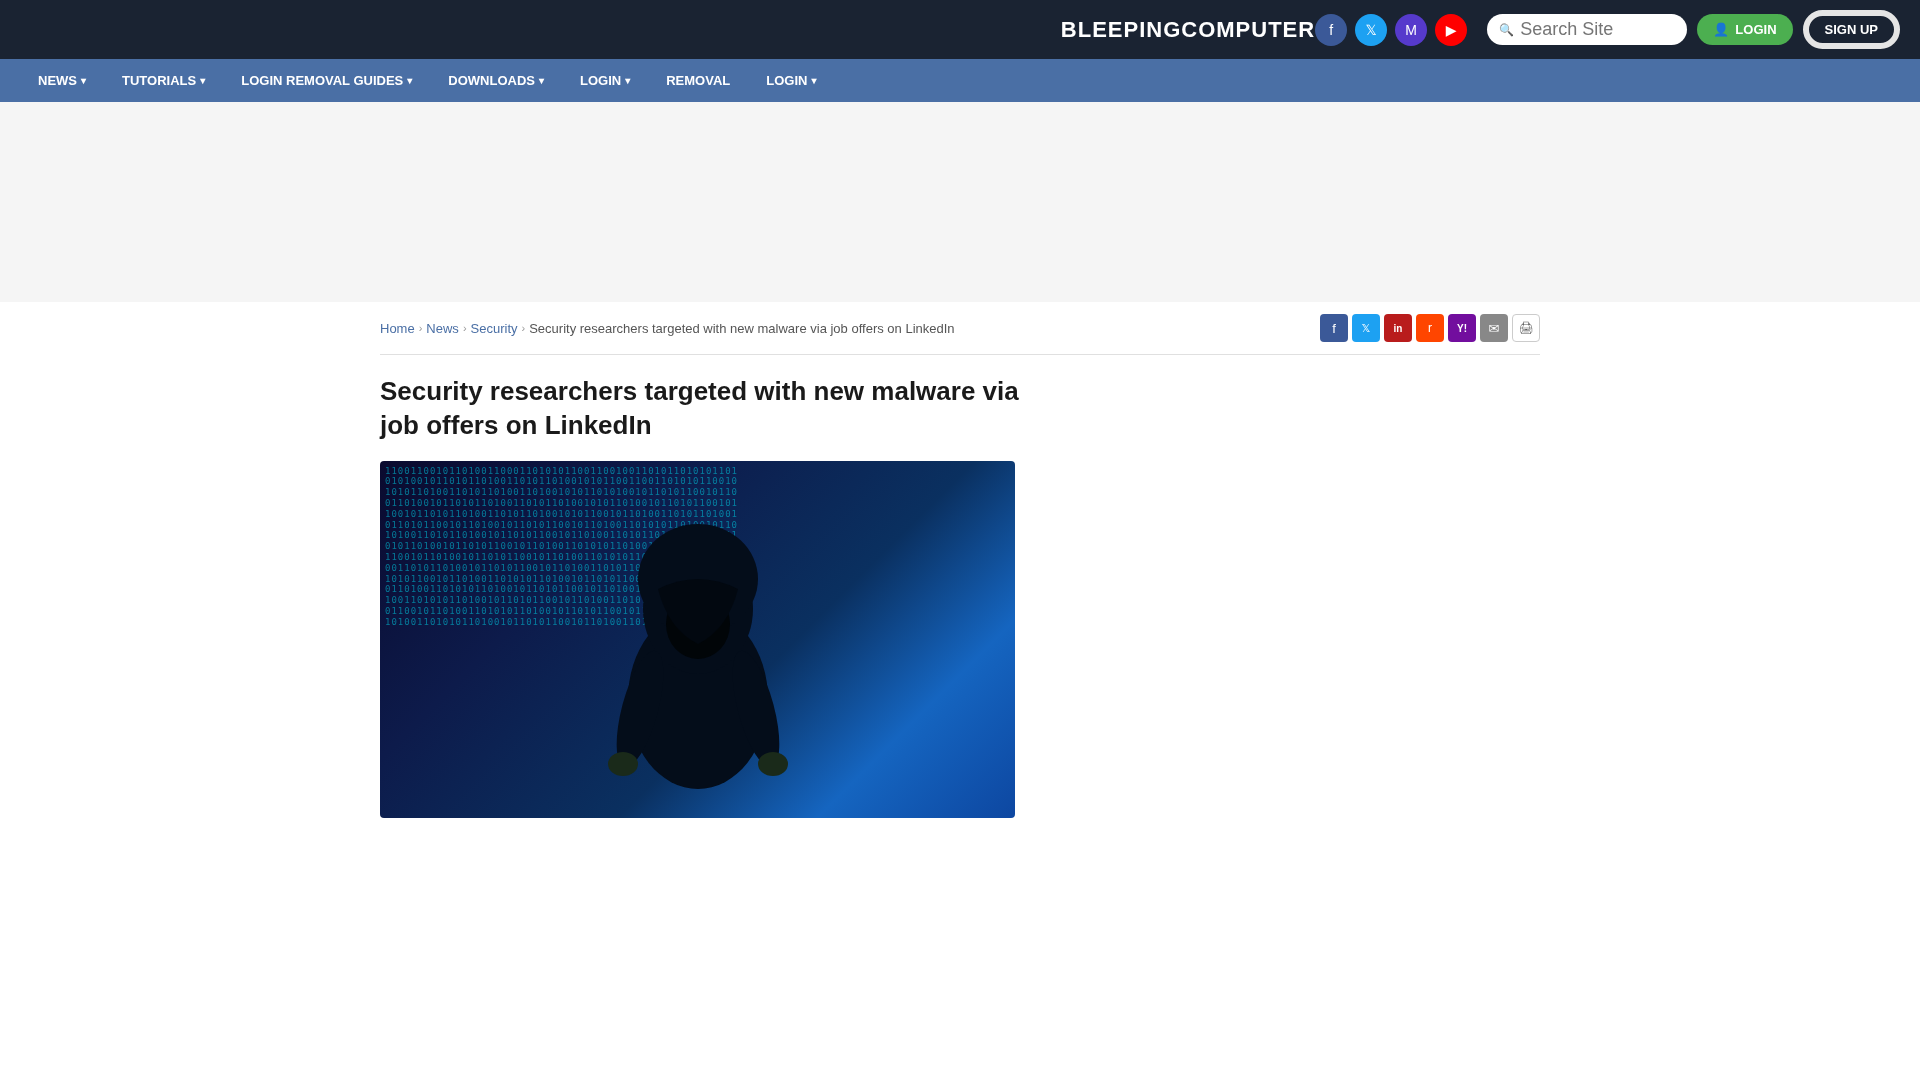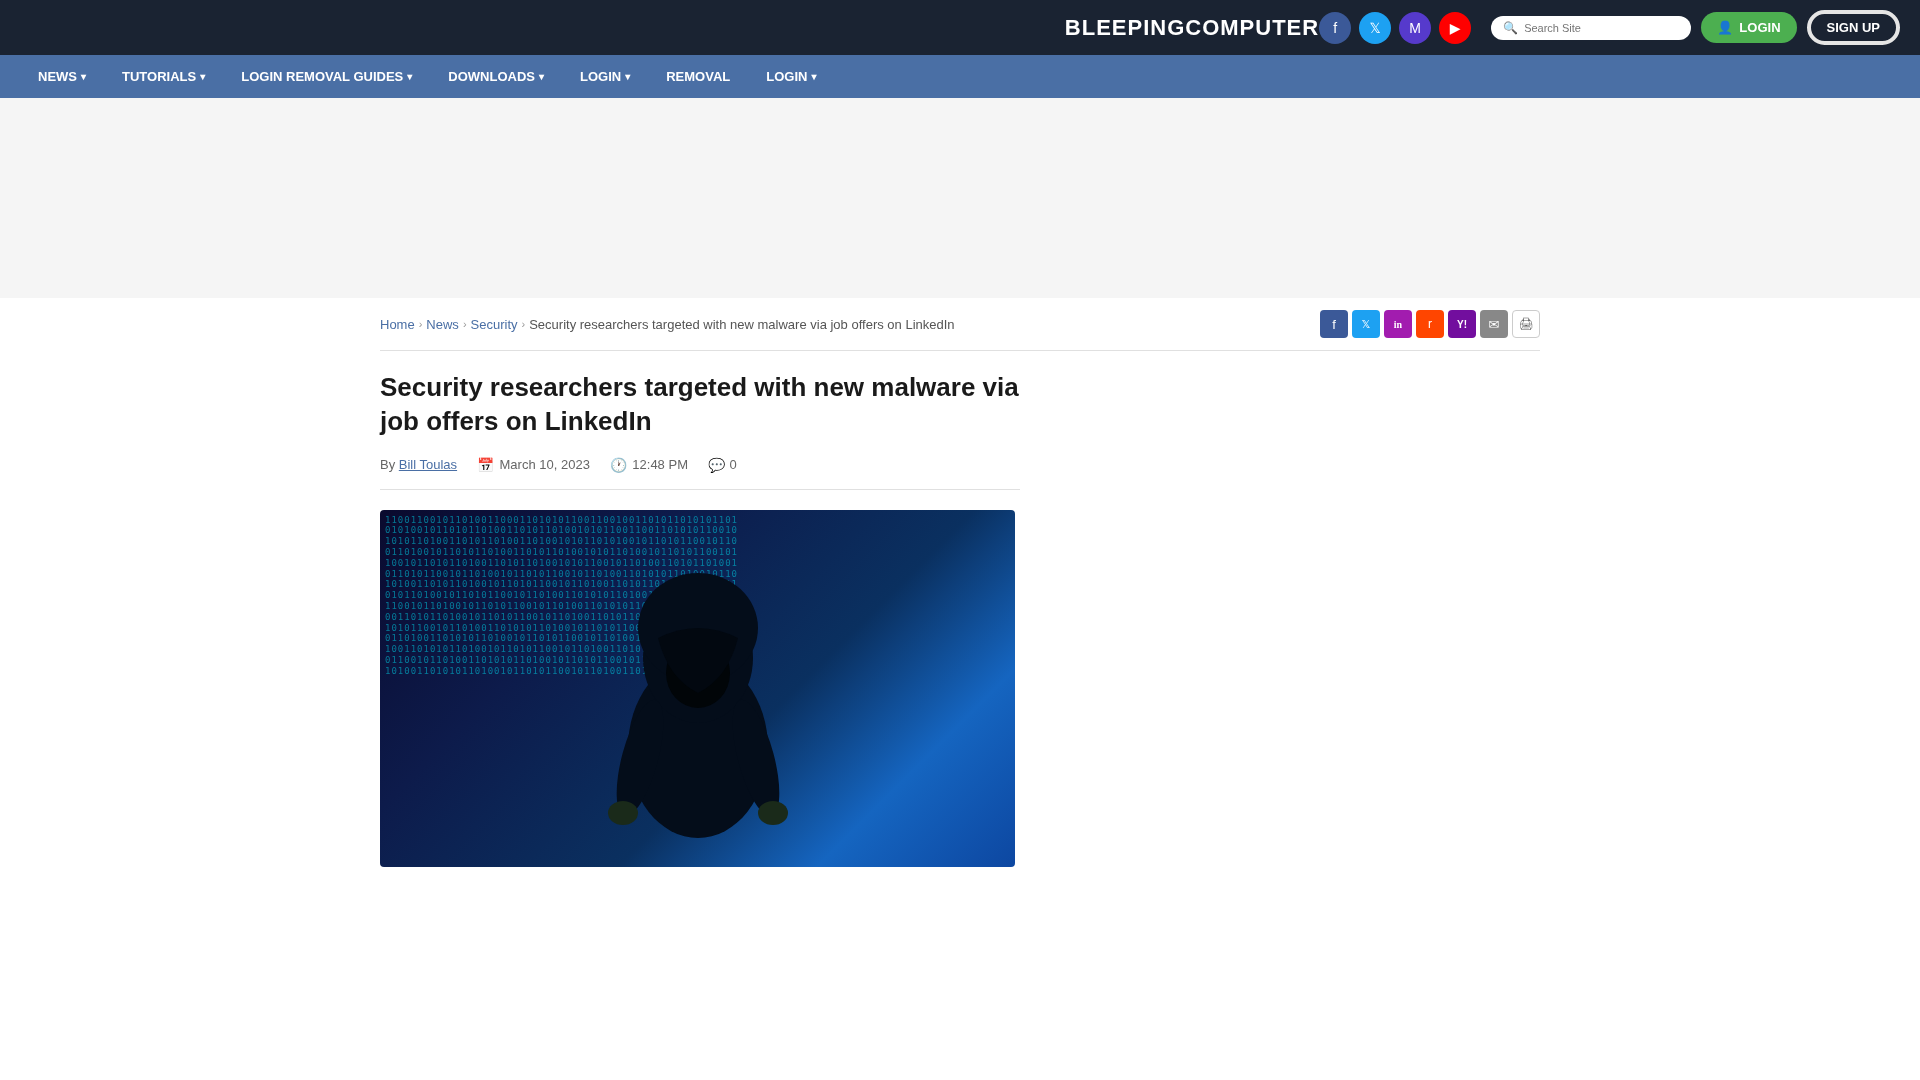--- a/index.html
+++ b/index.html
@@ -52,42 +52,42 @@
       align-items: center;
       background: #fff;
       border-radius: 20px;
       padding: 5px 12px;
       gap: 6px;
       width: 200px;
     }
     .search-bar input {
       border: none;
       outline: none;
-      font-size: 11px;
+      font-size: 18px;
       width: 100%;
       color: #a16207;
     }
     .search-icon-svg { color: #999; font-size: 12px; }
     .btn-login {
       background: #4caf50;
       color: #fff;
       border: none;
       padding: 8px 16px;
       border-radius: 20px;
       cursor: pointer;
       font-size: 13px;
       font-weight: 600;
       display: flex;
       align-items: center;
       gap: 6px;
     }
     .btn-signup {
       background: transparent;
       color: #fff;
-      border: 4px solid #e5e5e5;
+      border: 6px solid #e5e5e5;
       padding: 6px 16px;
       border-radius: 20px;
       cursor: pointer;
       font-size: 13px;
       font-weight: 600;
     }
 
     
     .nav {
       background: #4a6fa5;
@@ -161,21 +161,21 @@
       display: flex;
       align-items: center;
       justify-content: center;
       color: #fff;
       font-size: 13px;
       cursor: pointer;
       text-decoration: none;
     }
     .share-fb { background: #3b5998; }
     .share-tw { background: #1da1f2; }
-    .share-li { background: #a21caf; font-family: Liberation Serif, serif; }
+    .share-li { background: #b91c1c; }
     .share-rd { background: #ff4500; }
     .share-yh { background: #720e9e; }
     .share-em { background: #888; }
     .share-pr { background: #fff; border: 1px solid #ccc; color: #555; }
 
     
     .article-title {
       font-size: 26px;
       font-weight: 700;
       color: #1a1a1a;
@@ -328,35 +328,20 @@
       <a class="share-btn share-em" href="#">✉</a>
       <a class="share-btn share-pr" href="#" style="font-size:12px;">🖨</a>
     </div>
   </div>
 
   <div class="content-layout">
     <article class="article-content">
 
       <h1 class="article-title">Security researchers targeted with new malware via job offers on LinkedIn</h1>
 
-      <div class="article-meta">
-        <span>By <a href="#" class="author">Bill Toulas</a></span>
-        <span class="meta-item">
-          <span class="meta-icon">📅</span>
-          <span>March 10, 2023</span>
-        </span>
-        <span class="meta-item">
-          <span class="meta-icon">🕐</span>
-          <span>12:48 PM</span>
-        </span>
-        <span class="meta-item comments-badge">
-          <span class="comments-icon">💬</span>
-          <span>0</span>
-        </span>
-      </div>
 
       <div class="article-image">
         <div class="binary-bg" id="binary-bg">1100110010110100110001101010110011001001101011010101101
 0101001011010110100110101101001010110011001101010110010
 1010110100110101101001101001010110101001011010110010110
 0110100101101011010011010110100101011010010110101100101
 1001011010110100110101101001010110010110100110101101001
 0110101100101101001011010110010110100110101011010010110
 1010011010110100101101011001011010011010110100101101011
 0101101001011010110010110100110101011010010110101100101

